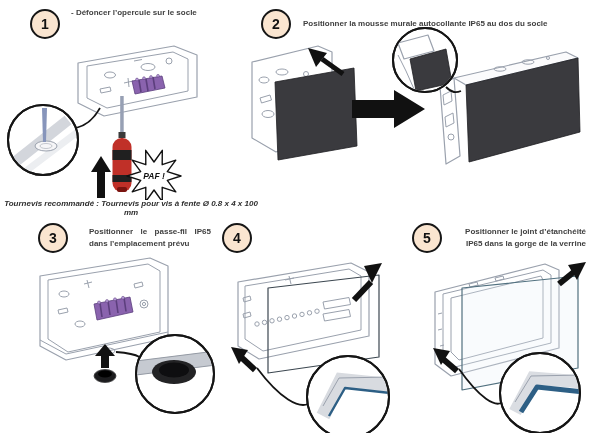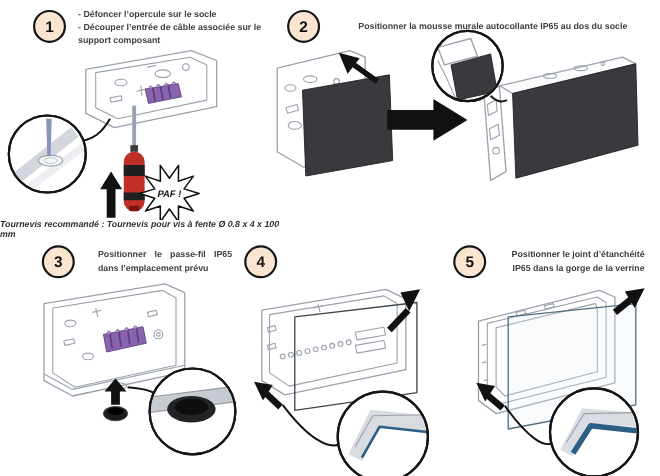--- a/index.html
+++ b/index.html
@@ -4,21 +4,21 @@
 <style>
   html,body{margin:0;padding:0;background:#fff;}
   #page{position:relative;width:600px;height:433px;background:#fff;overflow:hidden;
         font-family:"Liberation Sans",sans-serif;color:var(--text,#3f3f3f);}
   .abs{position:absolute;}
   .badge{width:30px;height:30px;border-radius:50%;
          background:var(--badge_fill,#fae5d0);border:2px solid var(--badge_border,#161616);
          display:flex;align-items:center;justify-content:center;
          font-size:14px;font-weight:bold;color:#111;box-sizing:border-box;}
   .instr{font-size:8px;font-weight:bold;line-height:1.5;color:var(--text,#3f3f3f);}
-  .note{font-size:8px;font-weight:bold;font-style:italic;text-align:left;color:#2e2e2e;}
+  .note{font-size:8px;font-weight:bold;font-style:italic;text-align:center;color:#2e2e2e;}
   svg{display:block;}
   .ln{fill:#ffffff;stroke:var(--line_art,#9aa1ad);stroke-width:1.2;stroke-linejoin:round;}
   .ln2{fill:none;stroke:var(--line_art,#9aa1ad);stroke-width:1;stroke-linejoin:round;}
   .lt{fill:#fbfbfc;stroke:var(--line_art,#9aa1ad);stroke-width:1.2;stroke-linejoin:round;}
   .dk{fill:var(--foam,#3a3a3e);stroke:#1e1e22;stroke-width:0.8;}
   .blk{fill:var(--arrow_black,#111111);stroke:none;}
   .bline{stroke:var(--arrow_black,#111111);stroke-width:5;fill:none;}
   .bline6{stroke:var(--arrow_black,#111111);stroke-width:6;fill:none;}
   .zoomc{fill:#ffffff;stroke:#151515;stroke-width:2;}
   .conn{fill:none;stroke:#141414;stroke-width:1.8;}
@@ -34,21 +34,20 @@
 </head>
 <body>
 
 <div id="page">
 
   <div class="abs badge" style="left:30px;top:9px;">
     <span>1</span>
   </div>
   <div class="abs instr" style="left:71px;top:7px;width:196px;">
     <div>- Défoncer l’opercule sur le socle</div>
-    <div>- Découper l’entrée de câble associée sur le support composant</div>
   </div>
 
   <svg class="abs" style="left:2px;top:38px;" width="258" height="162" viewBox="0 0 258 162">
 
     <g transform="translate(72,5)">
       <path class="ln" d="M4,20 L100,3 L123,12 L123,54 L30,73 L4,60 Z"></path>
       <path class="ln2" d="M13,23 L99,9 L114,16 L114,48 L33,65 L13,55 Z"></path>
       <ellipse class="ln2" cx="36" cy="32" rx="5.5" ry="3"></ellipse>
       <ellipse class="ln2" cx="74" cy="24" rx="7" ry="3.5"></ellipse>
       <circle class="ln2" cx="95" cy="18" r="3"></circle>
@@ -96,21 +95,21 @@
       <polygon class="burst" points="179,138 165.3,142.3 173.8,153.9 160.2,149.3 160.3,163.7 152,152 143.7,163.7 143.8,149.3 130.2,153.9 138.7,142.3 125,138 138.7,133.7 130.2,122.1 143.8,126.7 143.7,112.3 152,124 160.3,112.3 160.2,126.7 173.8,122.1 165.3,133.7"></polygon>
       <text class="paf-text" x="152" y="141" text-anchor="middle">PAF !</text>
     </g>
   </svg>
 
   <div class="abs note" style="left:0px;top:199px;width:262px;">Tournevis recommandé : Tournevis pour vis à fente Ø 0.8 x 4 x 100 mm</div>
 
   <div class="abs badge" style="left:261px;top:9px;">
     <span>2</span>
   </div>
-  <div class="abs instr" style="left:303px;top:18px;width:290px;text-align:center;">Positionner la mousse murale autocollante IP65 au dos du socle</div>
+  <div class="abs instr" style="left:303px;top:18px;width:290px;">Positionner la mousse murale autocollante IP65 au dos du socle</div>
 
   <svg class="abs" style="left:248px;top:25px;" width="345" height="155" viewBox="0 0 345 155">
 
     <g>
       <path class="ln" d="M4,37 L70,21 L84,27 L84,103 L28,127 L4,113 Z"></path>
       <ellipse class="ln2" cx="16" cy="55" rx="5" ry="3"></ellipse>
       <ellipse class="ln2" cx="34" cy="47" rx="6" ry="3"></ellipse>
       <path class="ln2" d="M12,73 l10,-3 l1.5,5 l-10,3 z"></path>
       <path class="ln2" d="M48,65 l8,-2 M51,61 l2,8"></path>
       <ellipse class="ln2" cx="20" cy="89" rx="6" ry="3.5"></ellipse>

